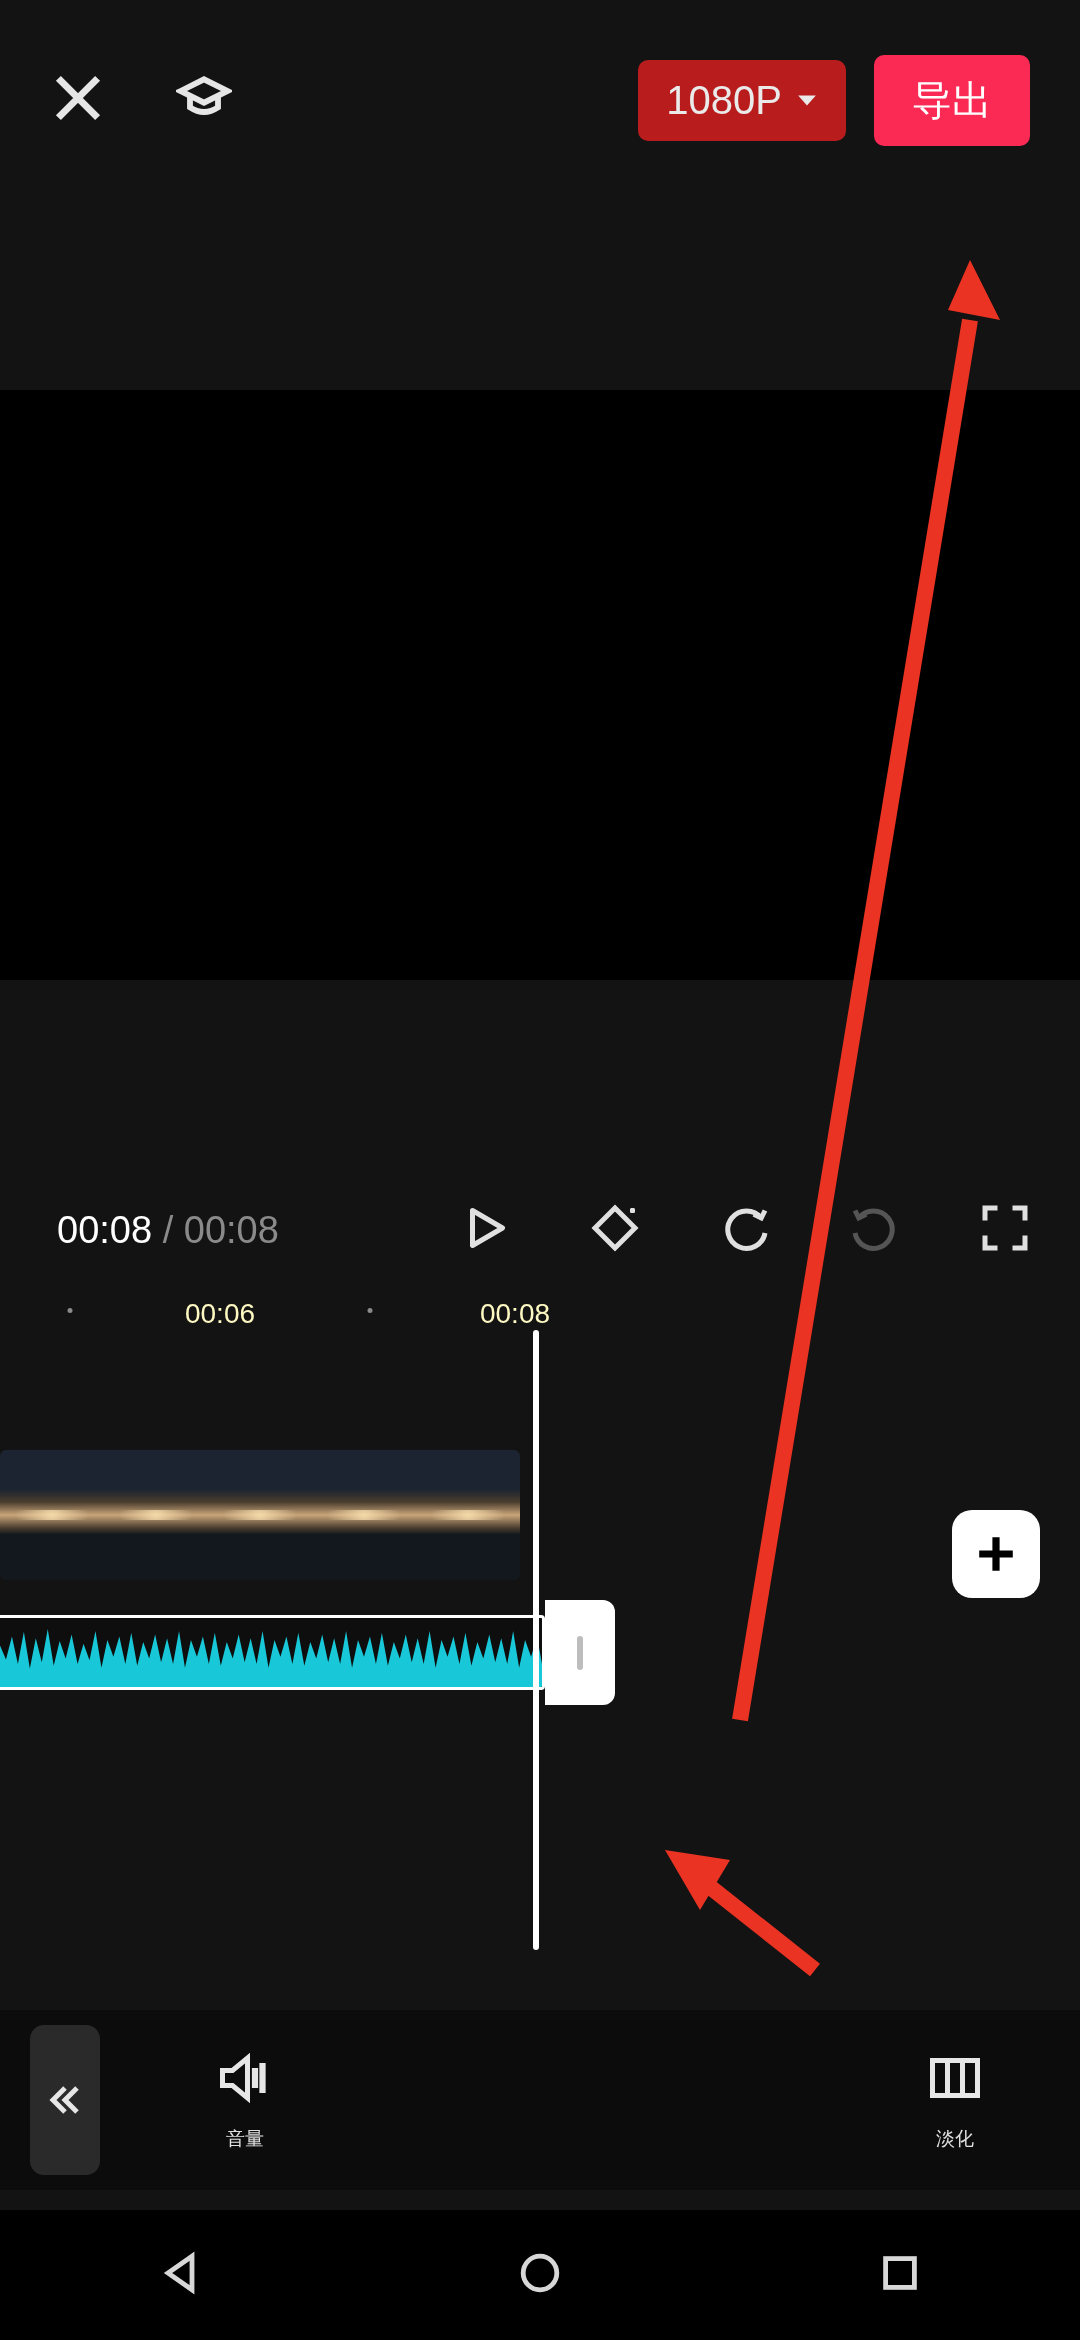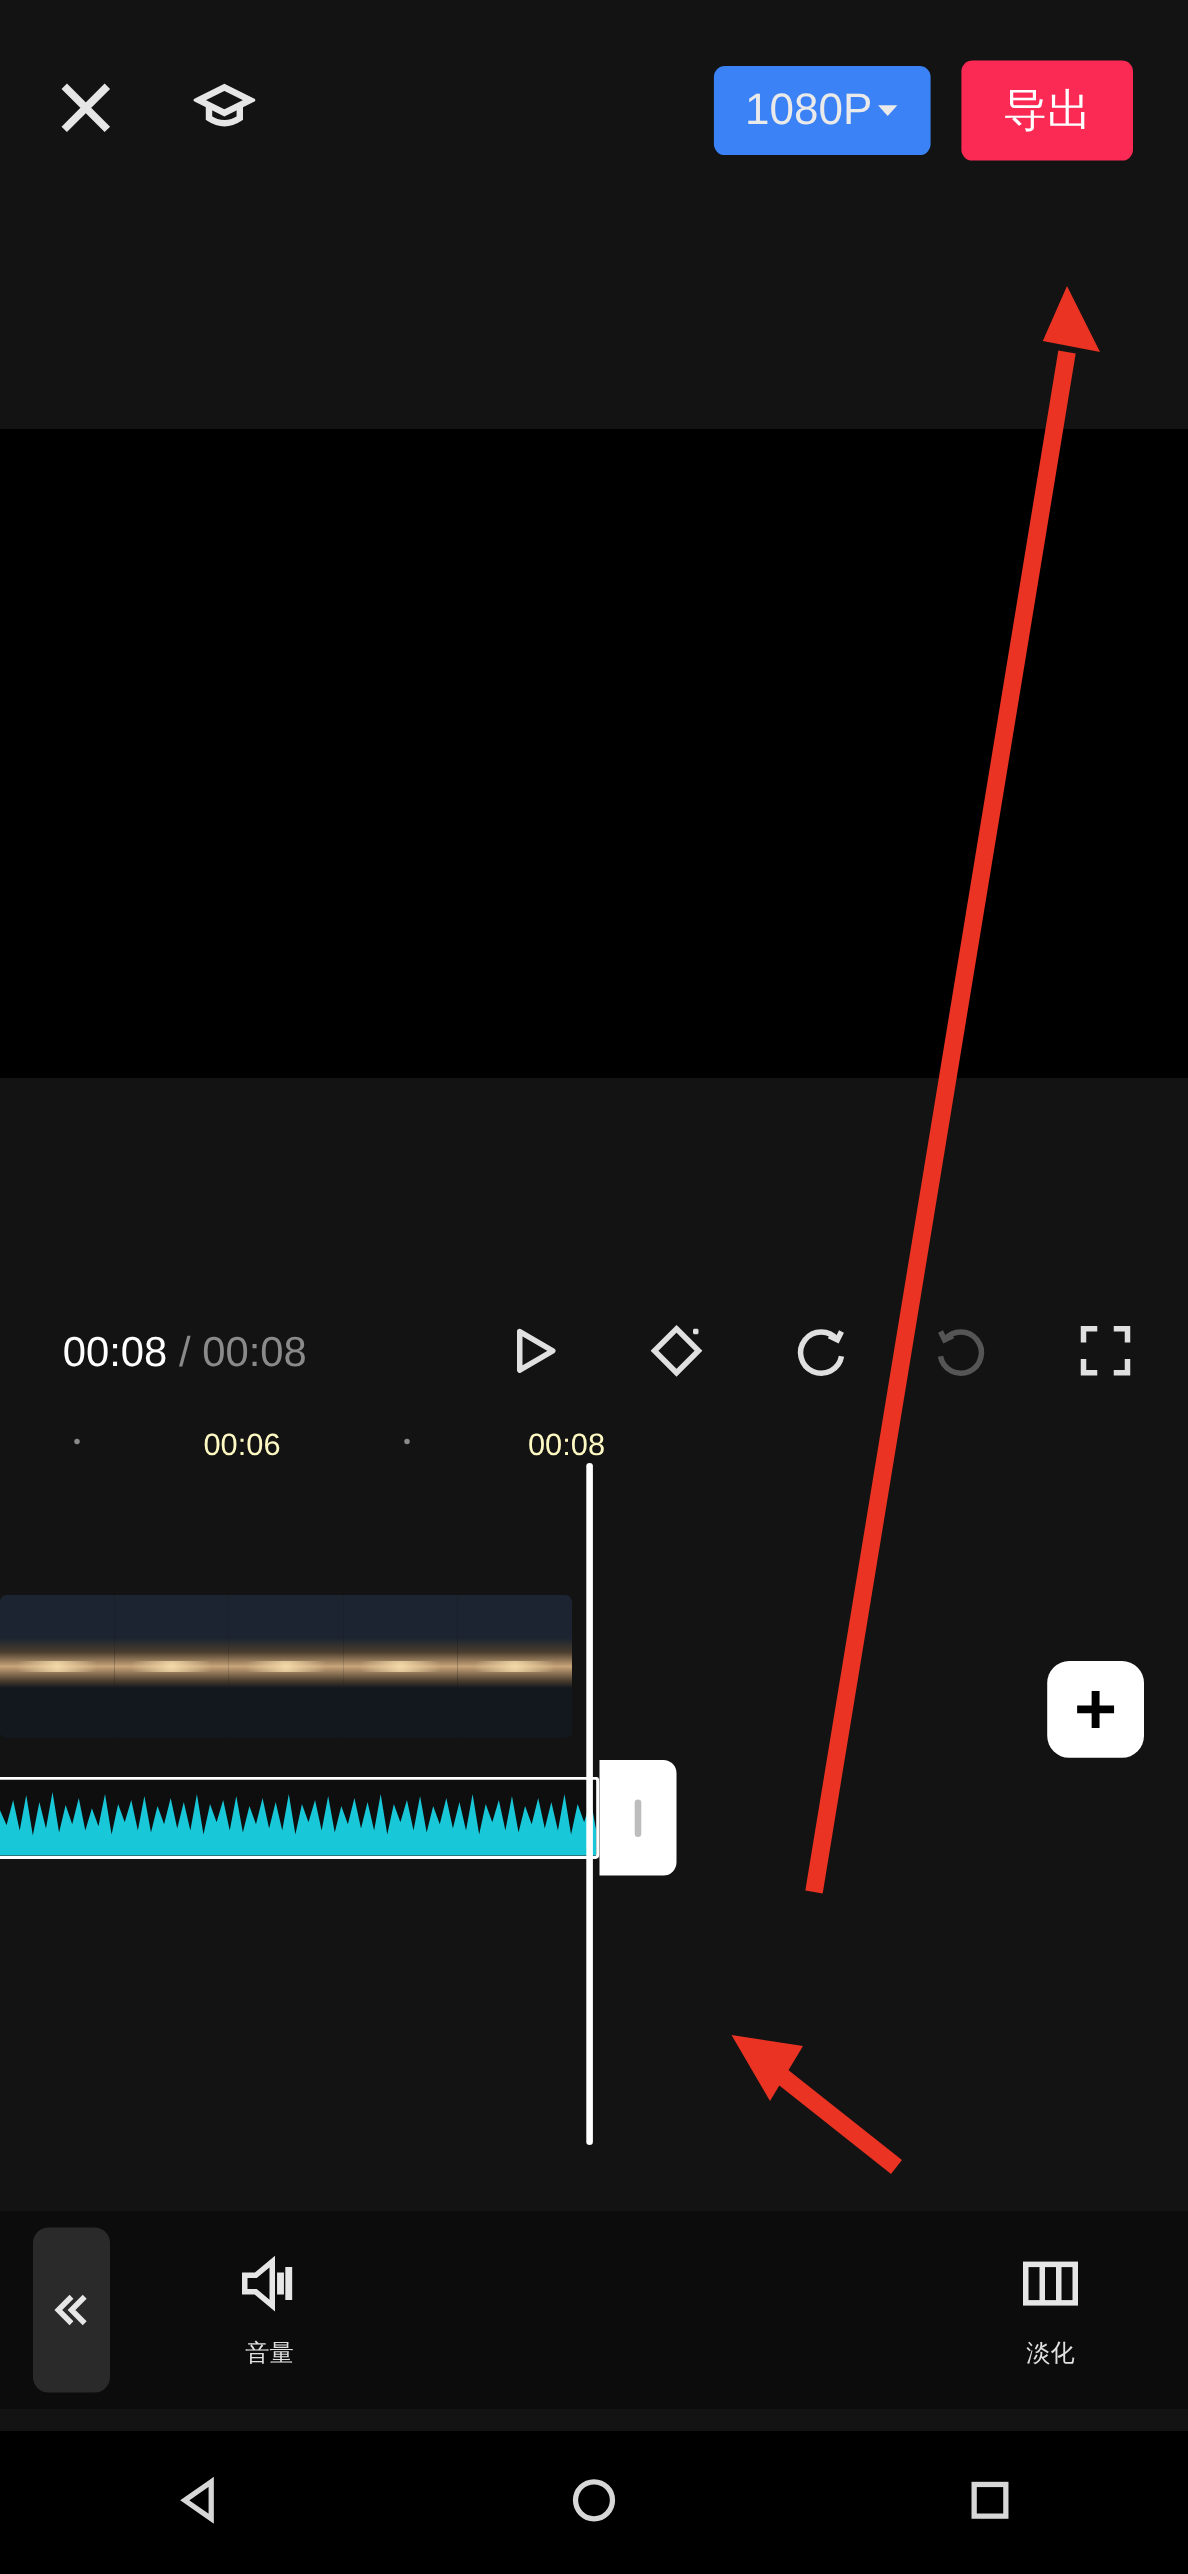--- a/index.html
+++ b/index.html
@@ -4,21 +4,21 @@
 <style>
   * { box-sizing: border-box; margin: 0; padding: 0; }
   html, body { width: 1080px; height: 2340px; background: #000; font-family: -apple-system, "Helvetica Neue", Arial, sans-serif; color: #fff; overflow: hidden; }
   body { position: relative; background: #131313; }
 
   
   .top-bar { position: absolute; left: 0; right: 0; top: 0; height: 200px; display: flex; align-items: center; padding: 0 50px; background: #131313; }
   .top-left { display: flex; align-items: center; gap: 70px; }
   .x-btn svg, .hat-btn svg { width: 56px; height: 56px; stroke: #e6e6e6; fill: none; stroke-width: 5; }
   .top-right { margin-left: auto; display: flex; align-items: center; gap: 28px; }
-  .res-chip { background: #3b82f6; border-radius: 10px; padding: 18px 28px; display: flex; align-items: center; gap: 3px; font-size: 40px; font-weight: 500; color: #eaeaea; }
+  .res-chip { background: #b91c1c; border-radius: 10px; padding: 18px 28px; display: flex; align-items: center; gap: 14px; font-size: 40px; font-weight: 500; color: #eaeaea; }
   .res-chip svg { width: 22px; height: 22px; fill: #eaeaea; }
   .export-btn { background: #fb2a54; border-radius: 10px; padding: 18px 38px; font-size: 40px; font-weight: 400; color: #fff; }
 
   
   .preview { position: absolute; left: 0; right: 0; top: 390px; height: 590px; background: #000; }
 
   
   .playback { position: absolute; left: 0; right: 0; top: 1185px; height: 90px; display: flex; align-items: center; padding: 0 40px; }
   .time { font-size: 38px; color: #fff; margin-left: 17px; }
   .time .dim { color: #8a8a8a; }
@@ -55,21 +55,21 @@
   .annot line { stroke: #ea3323; stroke-width: 16; }
   .annot polygon { fill: #ea3323; }
 
   
   .tools { position: absolute; left: 0; right: 0; top: 2010px; height: 180px; display: flex; align-items: center; background: #0c0c0c; padding-left: 30px; }
   .back-pill { width: 70px; height: 150px; background: #2a2a2a; border-radius: 14px; display: flex; align-items: center; justify-content: center; margin-right: 70px; }
   .back-pill svg { width: 40px; height: 40px; stroke: #e6e6e6; fill: none; stroke-width: 5; }
   .tool-row { flex: 1; display: flex; justify-content: space-between; padding-right: 50px; }
   .tool { display: flex; flex-direction: column; align-items: center; gap: 18px; width: 150px; }
   .tool svg { width: 60px; height: 60px; stroke: #e6e6e6; fill: none; stroke-width: 4; }
-  .tool .lbl { font-size: 22px; color: #e0e0e0; }
+  .tool .lbl { font-size: 19px; color: #e0e0e0; }
 
   
   .navbar { position: absolute; left: 0; right: 0; bottom: 0; height: 130px; background: #000; display: flex; align-items: center; justify-content: space-around; }
   .navbar svg { width: 48px; height: 48px; stroke: #d7d7d7; fill: none; stroke-width: 4; }
 </style>
 </head>
 <body>
 
 <div class="top-bar">
   <div class="top-left">

